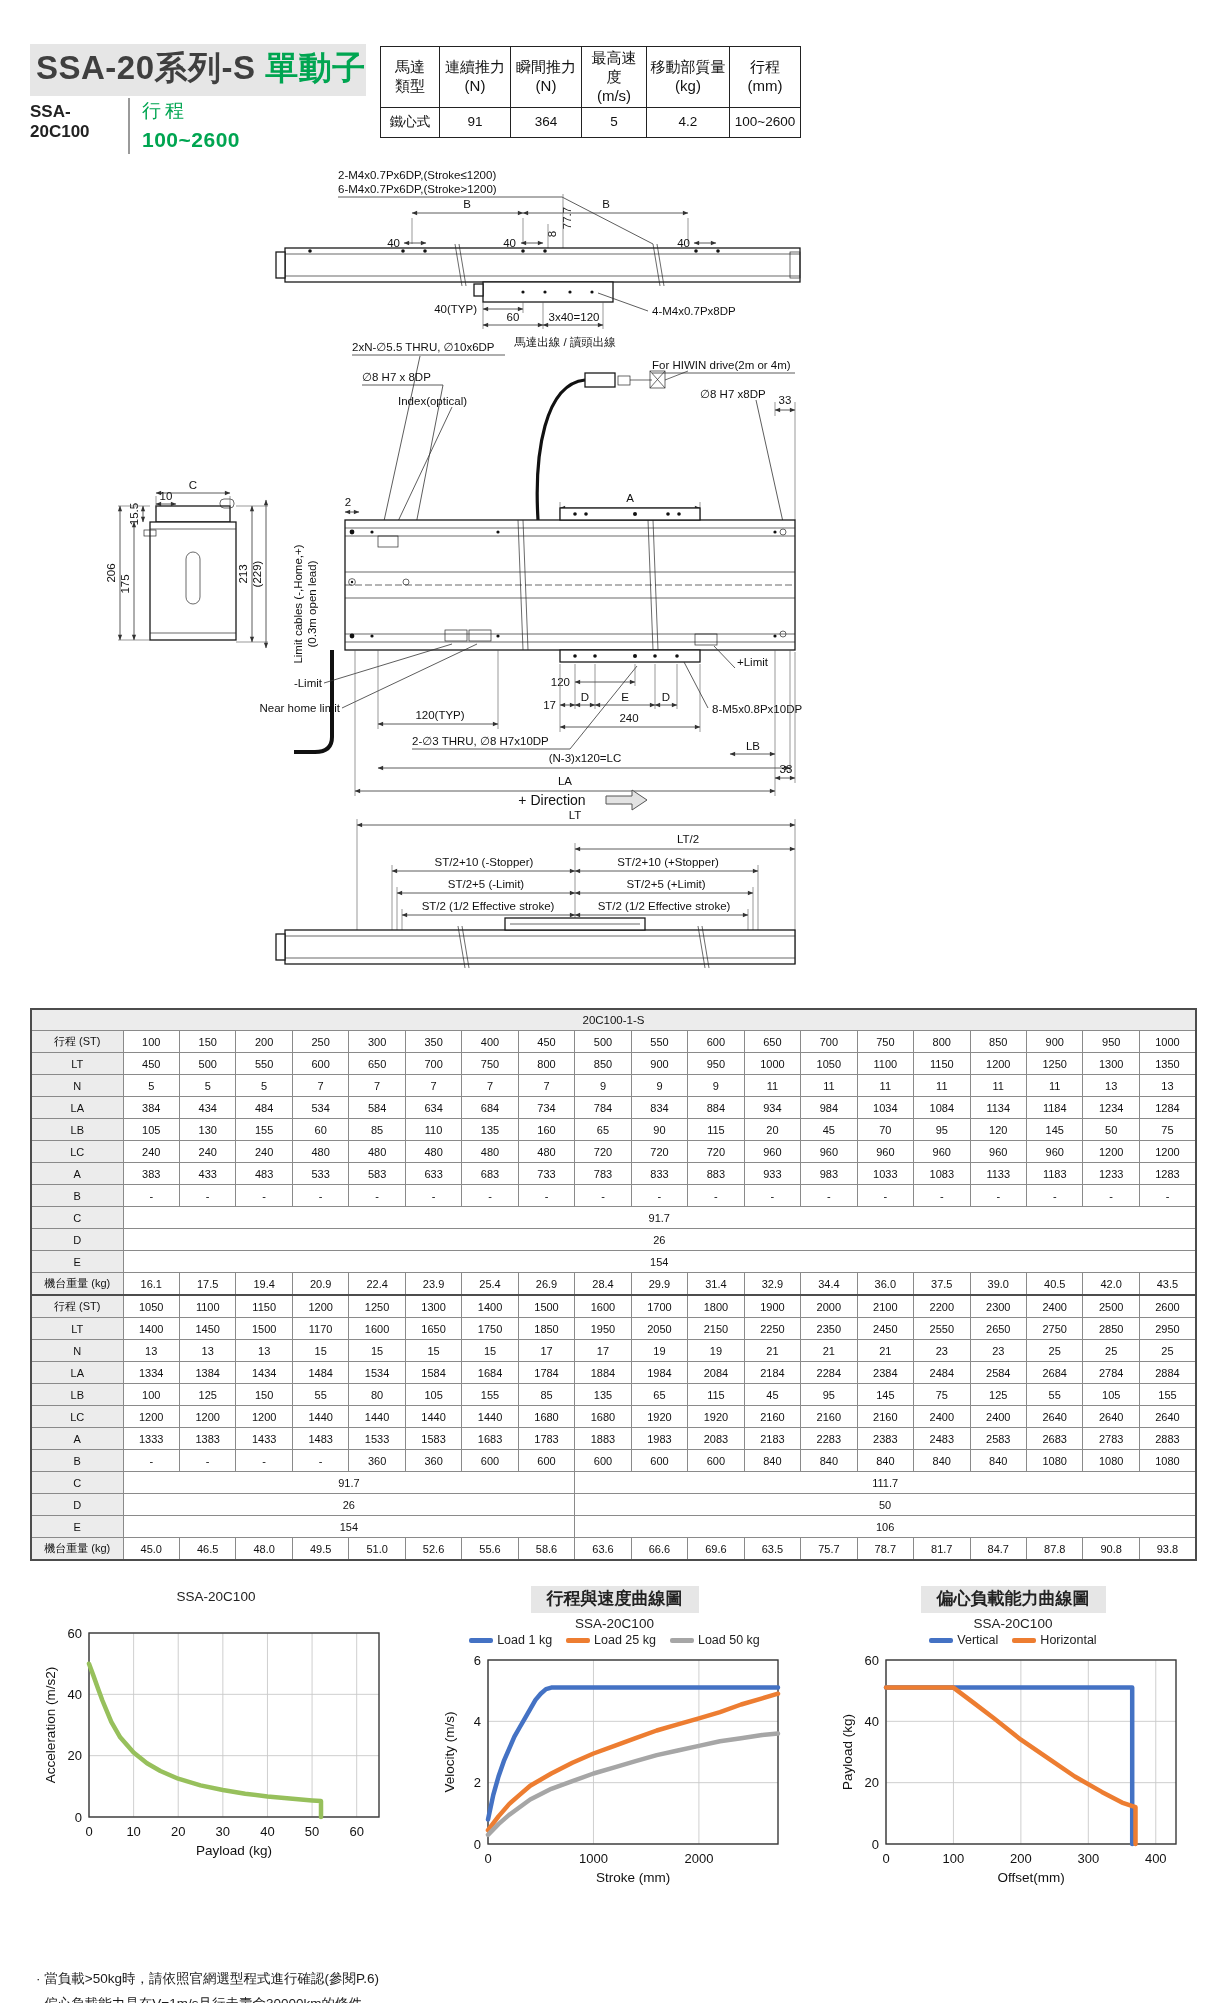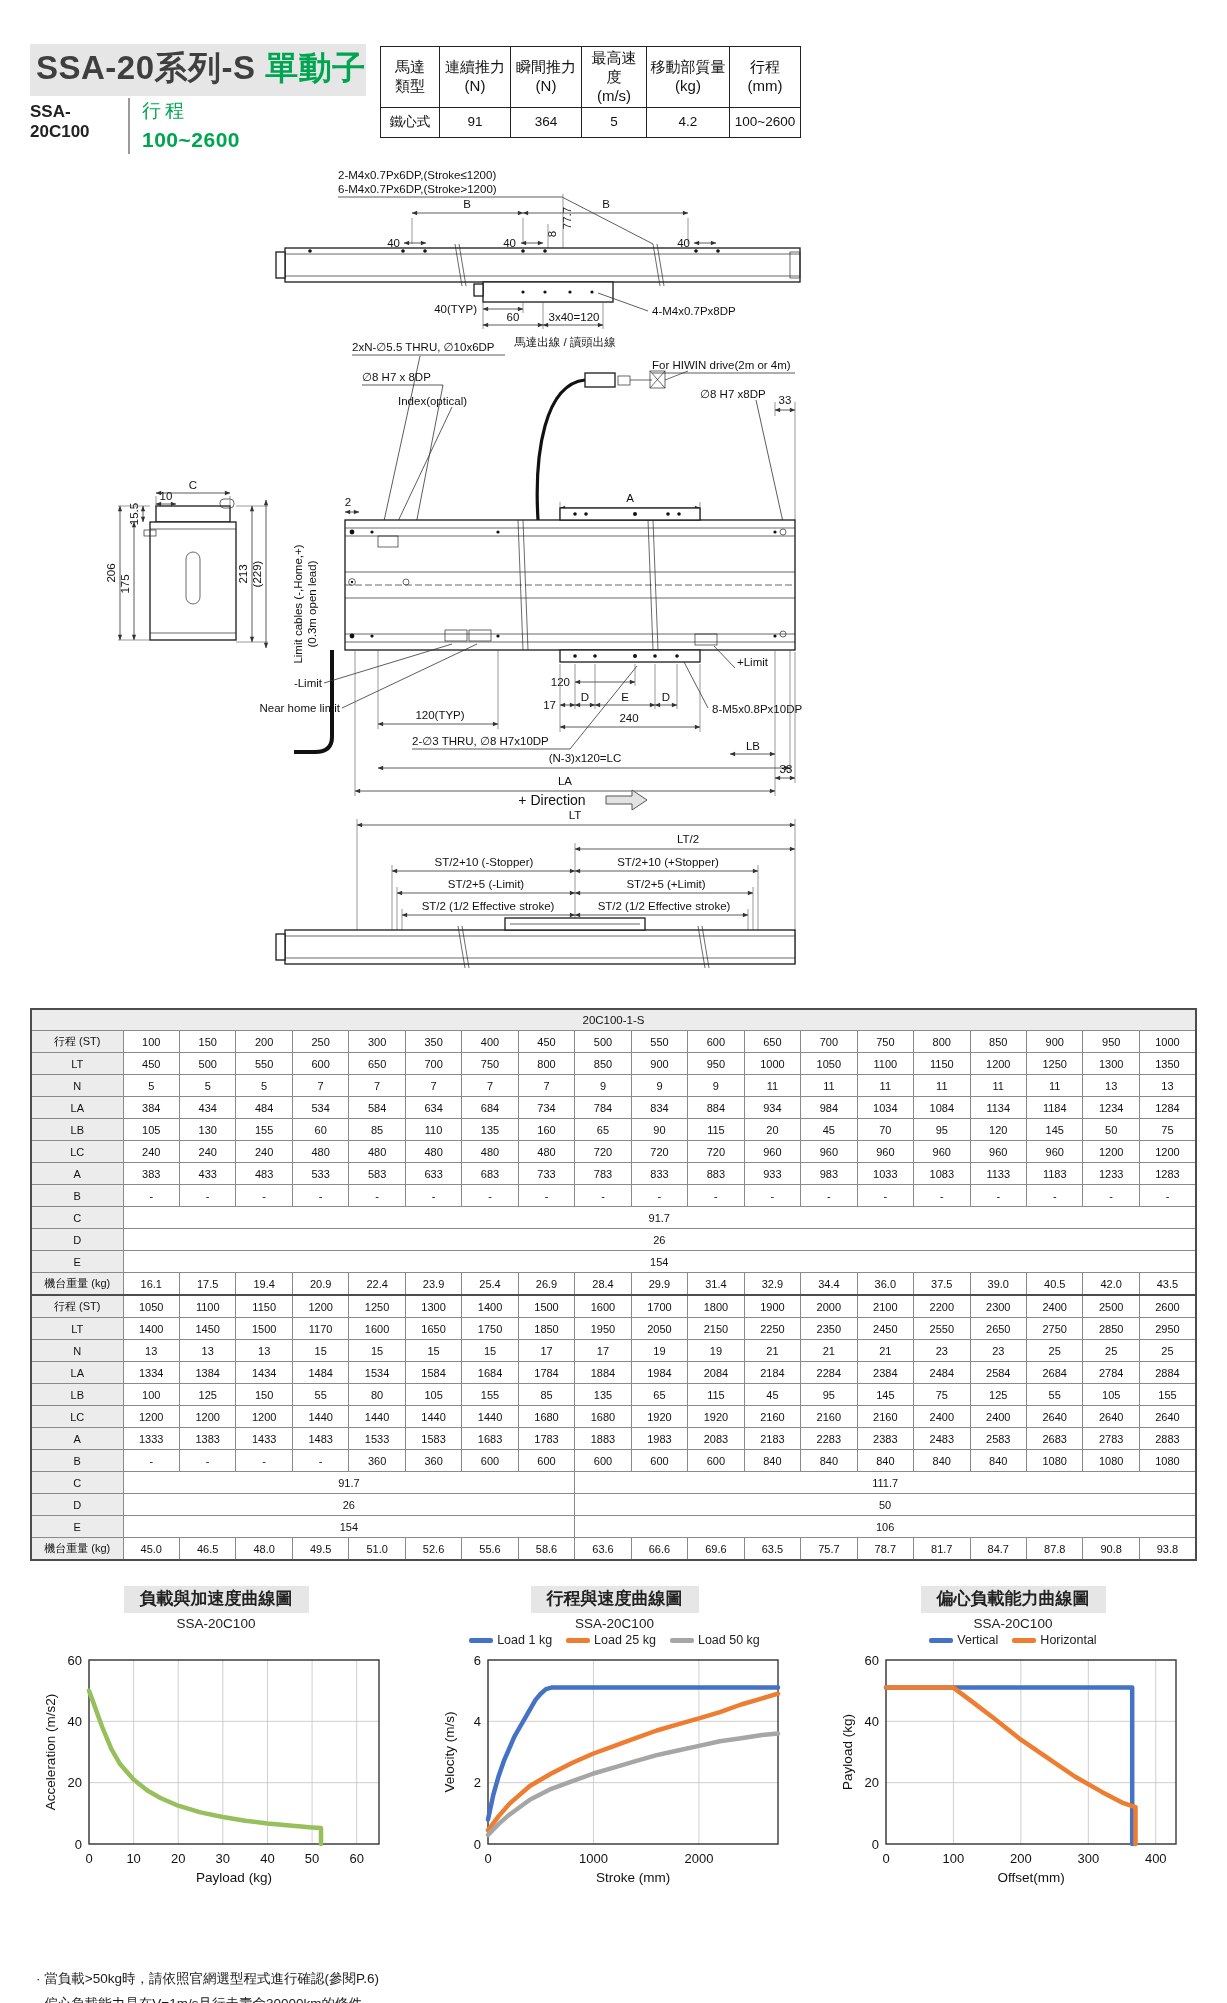--- a/index.html
+++ b/index.html
@@ -828,21 +828,20 @@
         <td>84.7</td>
         <td>87.8</td>
         <td>90.8</td>
         <td>93.8</td>
       </tr>
     </tbody>
   </table>
 
 <div class="charts">
   <div class="chart">
-    <div class="chart-title-wrap"><span class="chart-title">負載與加速度曲線圖</span></div>
     <div class="chart-subtitle">SSA-20C100</div>
     <div class="chart-legend"></div>
     <svg class="plot" width="358" height="238">
         <line class="grid" x1="52" y1="8" x2="52" y2="192"></line>
         <text class="tick" text-anchor="middle" x="52" y="211">0</text>
         <line class="grid" x1="96.61538461538461" y1="8" x2="96.61538461538461" y2="192"></line>
         <text class="tick" text-anchor="middle" x="96.61538461538461" y="211">10</text>
         <line class="grid" x1="141.23076923076923" y1="8" x2="141.23076923076923" y2="192"></line>
         <text class="tick" text-anchor="middle" x="141.23076923076923" y="211">20</text>
         <line class="grid" x1="185.84615384615384" y1="8" x2="185.84615384615384" y2="192"></line>

